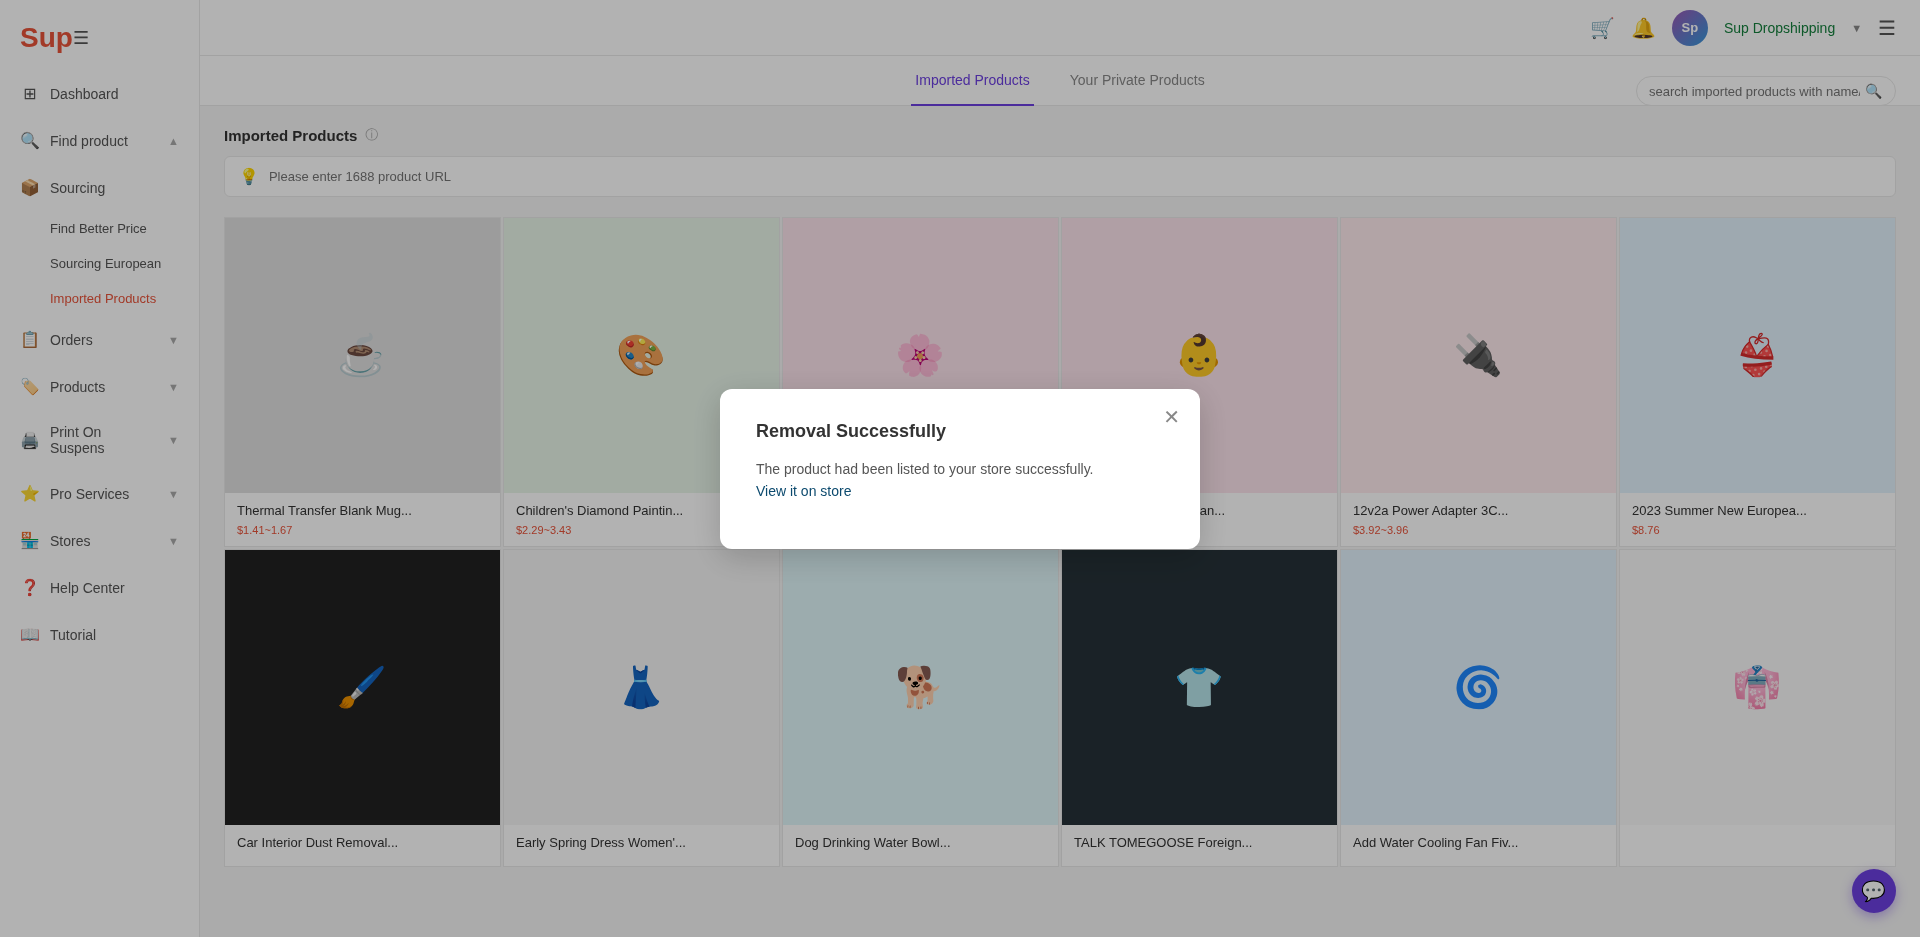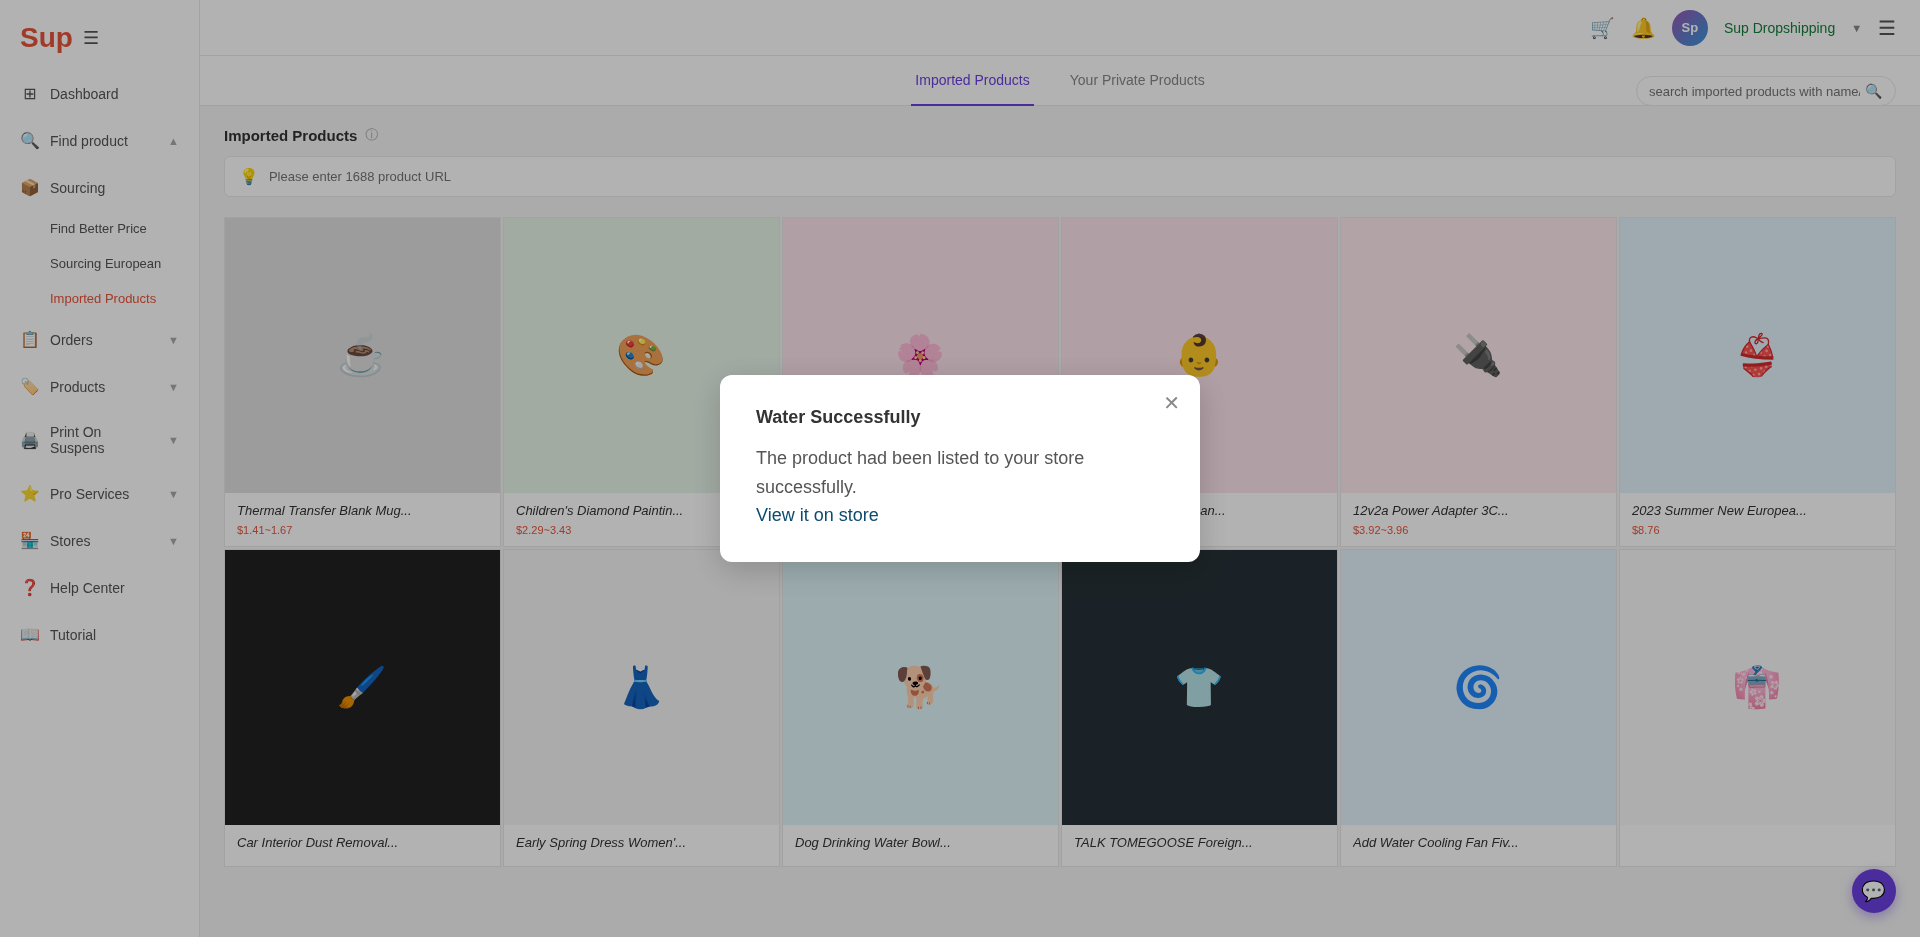--- a/index.html
+++ b/index.html
@@ -15,21 +15,20 @@
       border-right: 1px solid #e8e8e8;
       display: flex;
       flex-direction: column;
       flex-shrink: 0;
       padding-top: 10px;
     }
     .sidebar-logo {
       padding: 12px 20px 16px;
       display: flex;
       align-items: center;
-      gap: 10px;
     }
     .sidebar-logo-text {
       font-size: 28px;
       font-weight: 700;
       color: #e8533a;
     }
     .sidebar-menu-icon {
       font-size: 18px;
       color: #555;
       cursor: pointer;
@@ -181,21 +180,20 @@
       cursor: pointer;
     }
     .product-info { padding: 10px 12px; }
     .product-name {
       font-size: 13px;
       color: #333;
       margin-bottom: 6px;
       white-space: nowrap;
       overflow: hidden;
       text-overflow: ellipsis;
-      font-style: italic;
     }
     .product-price { font-size: 11px; color: #e8533a; font-weight: 500; }
 
     
     .overlay {
       position: fixed;
       top: 0; left: 0; right: 0; bottom: 0;
       background: rgba(0,0,0,0.3);
       display: flex;
       align-items: center;
@@ -221,21 +219,21 @@
       cursor: pointer;
       background: none;
       border: none;
     }
     .modal-title {
       font-size: 18px;
       font-weight: 600;
       color: #333;
       margin-bottom: 16px;
     }
-    .modal-body { font-size: 18px; color: #555; line-height: 1.6; }
+    .modal-body { font-size: 14px; color: #555; line-height: 1.6; }
     .modal-link { color: #0c4a6e; text-decoration: none; cursor: pointer; }
 
     
     .chat-button {
       position: fixed;
       bottom: 24px;
       right: 24px;
       width: 44px;
       height: 44px;
       background: #6c3fe0;
@@ -494,21 +492,21 @@
 
     </div>
   </main>
 </div>
 
 <div class="overlay" id="modal-overlay">
   <div class="modal">
     <button class="modal-close" id="modal-close">
       <span>✕</span>
     </button>
-    <div class="modal-title">Water Successfully</div>
+    <div class="modal-title">Removal Successfully</div>
     <div class="modal-body">
       <span>The product had been listed to your store successfully.</span><br>
       <a class="modal-link">View it on store</a>
     </div>
   </div>
 </div>
 
 <div class="chat-button">
   <span>💬</span>
 </div>

